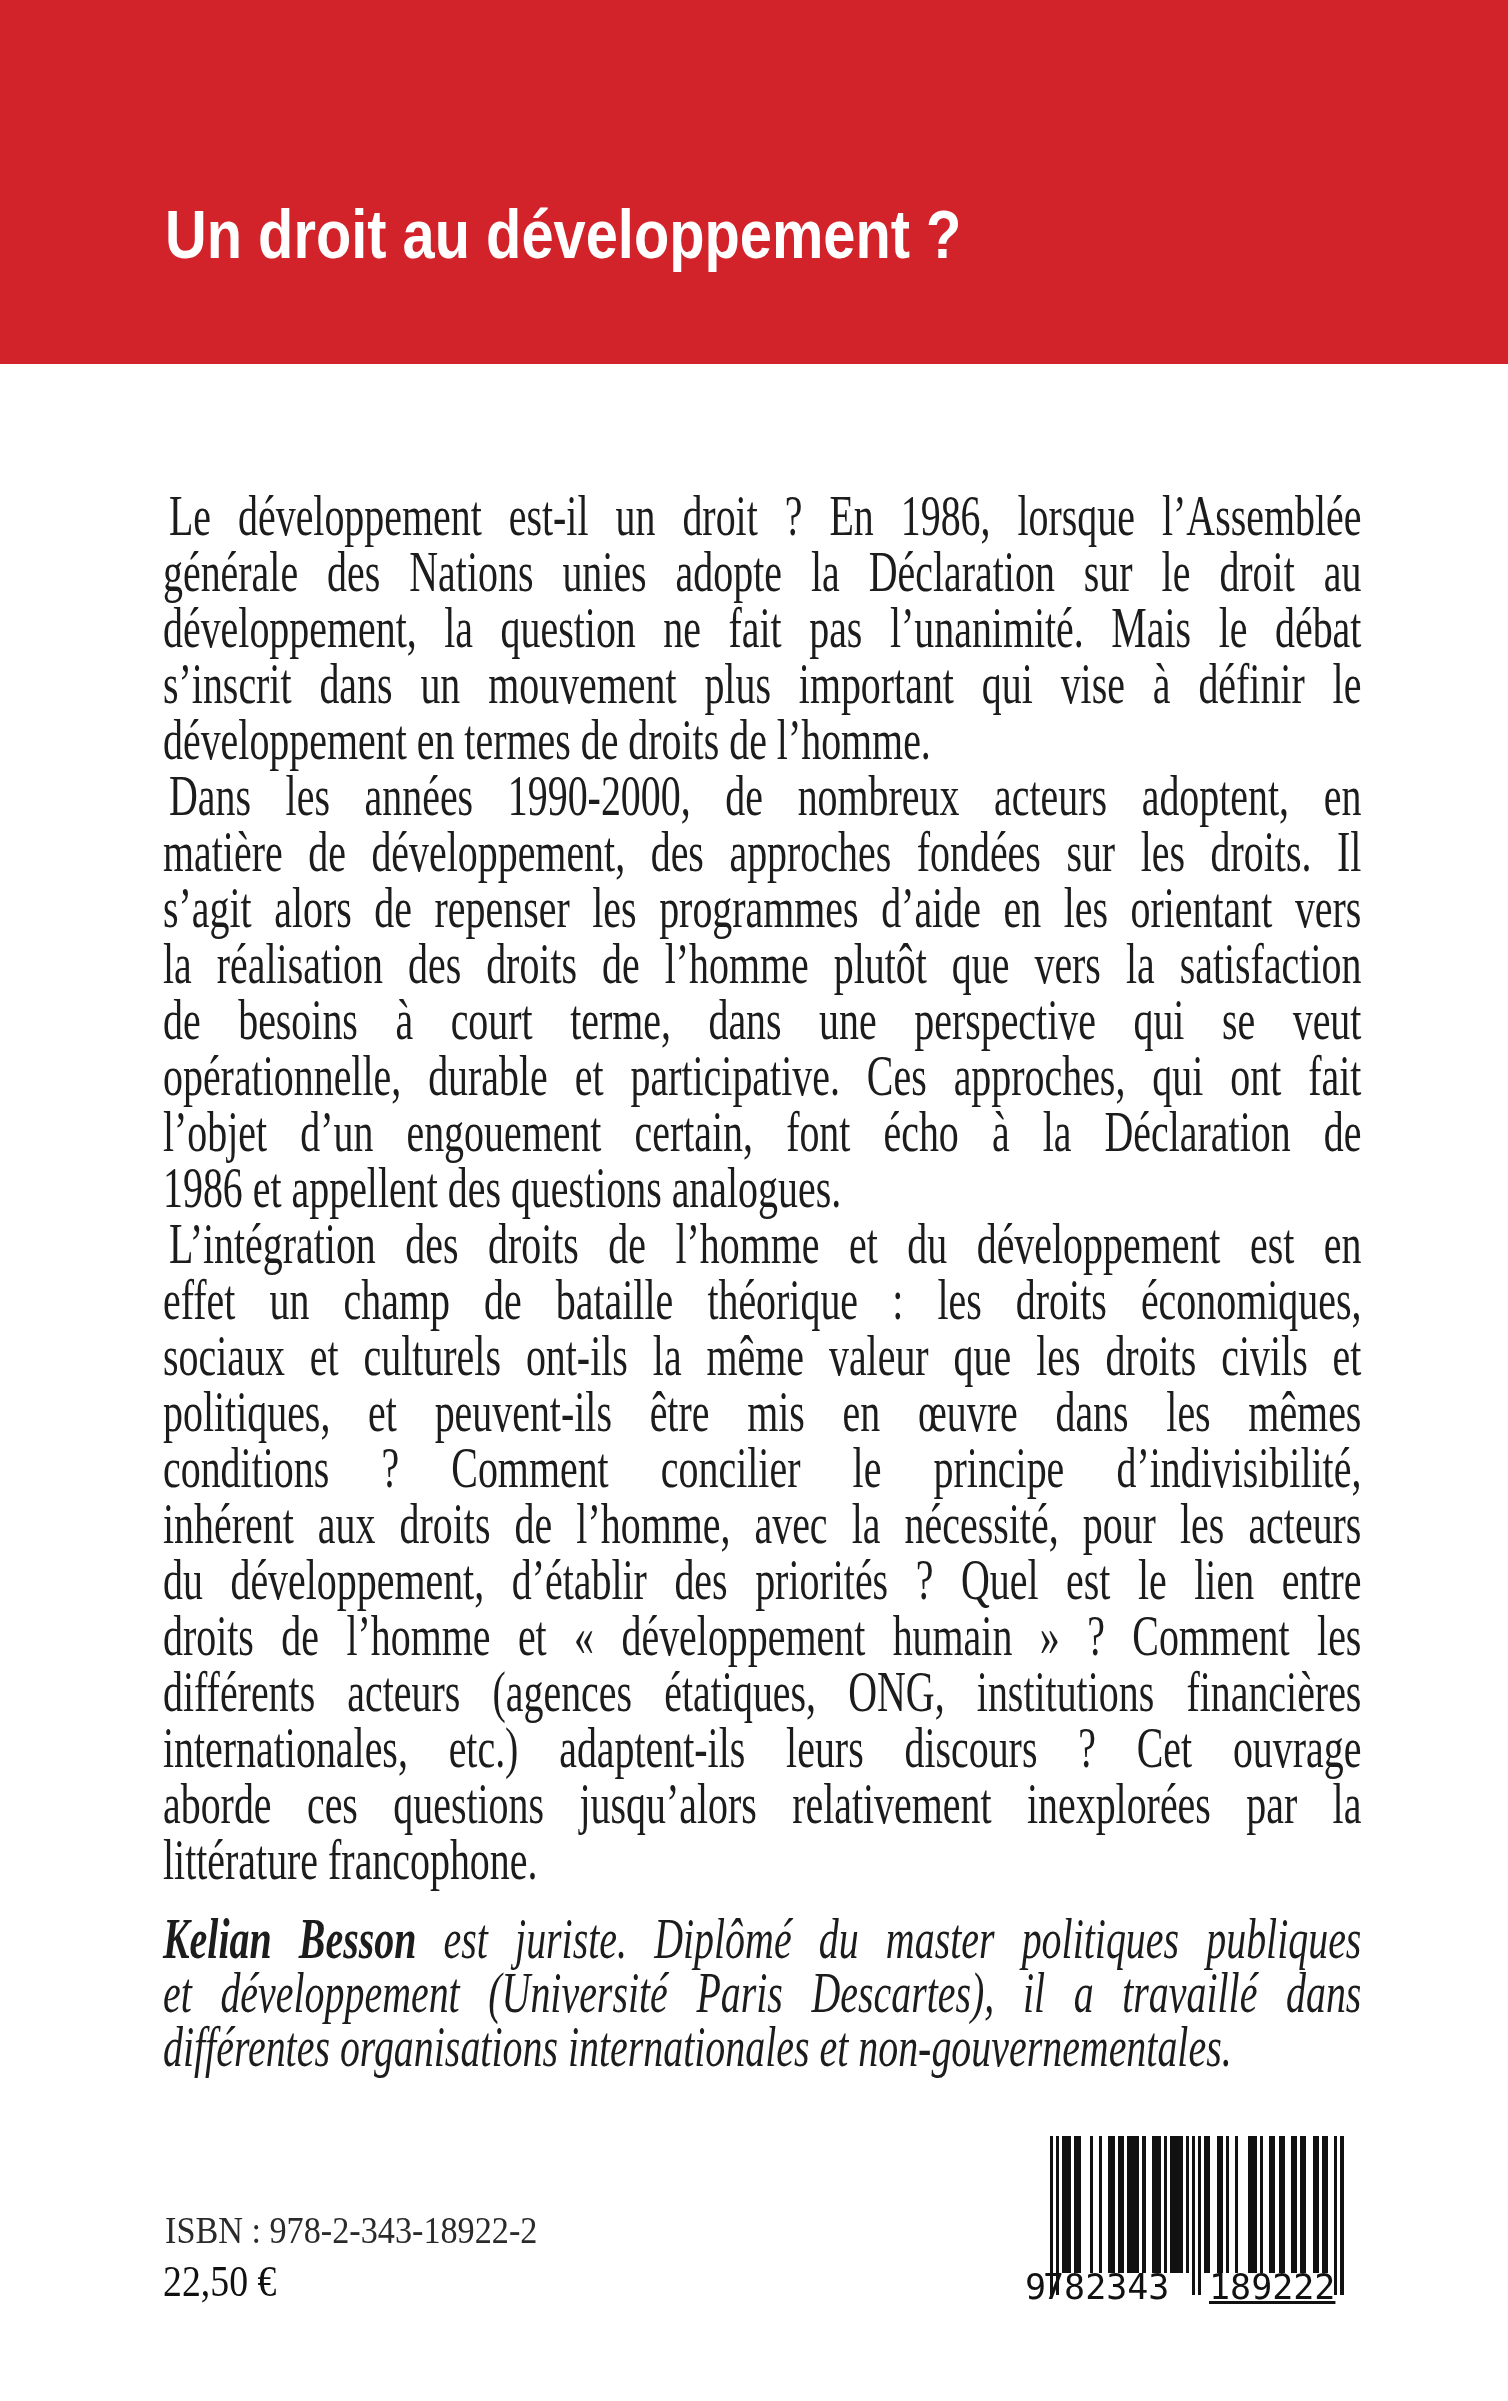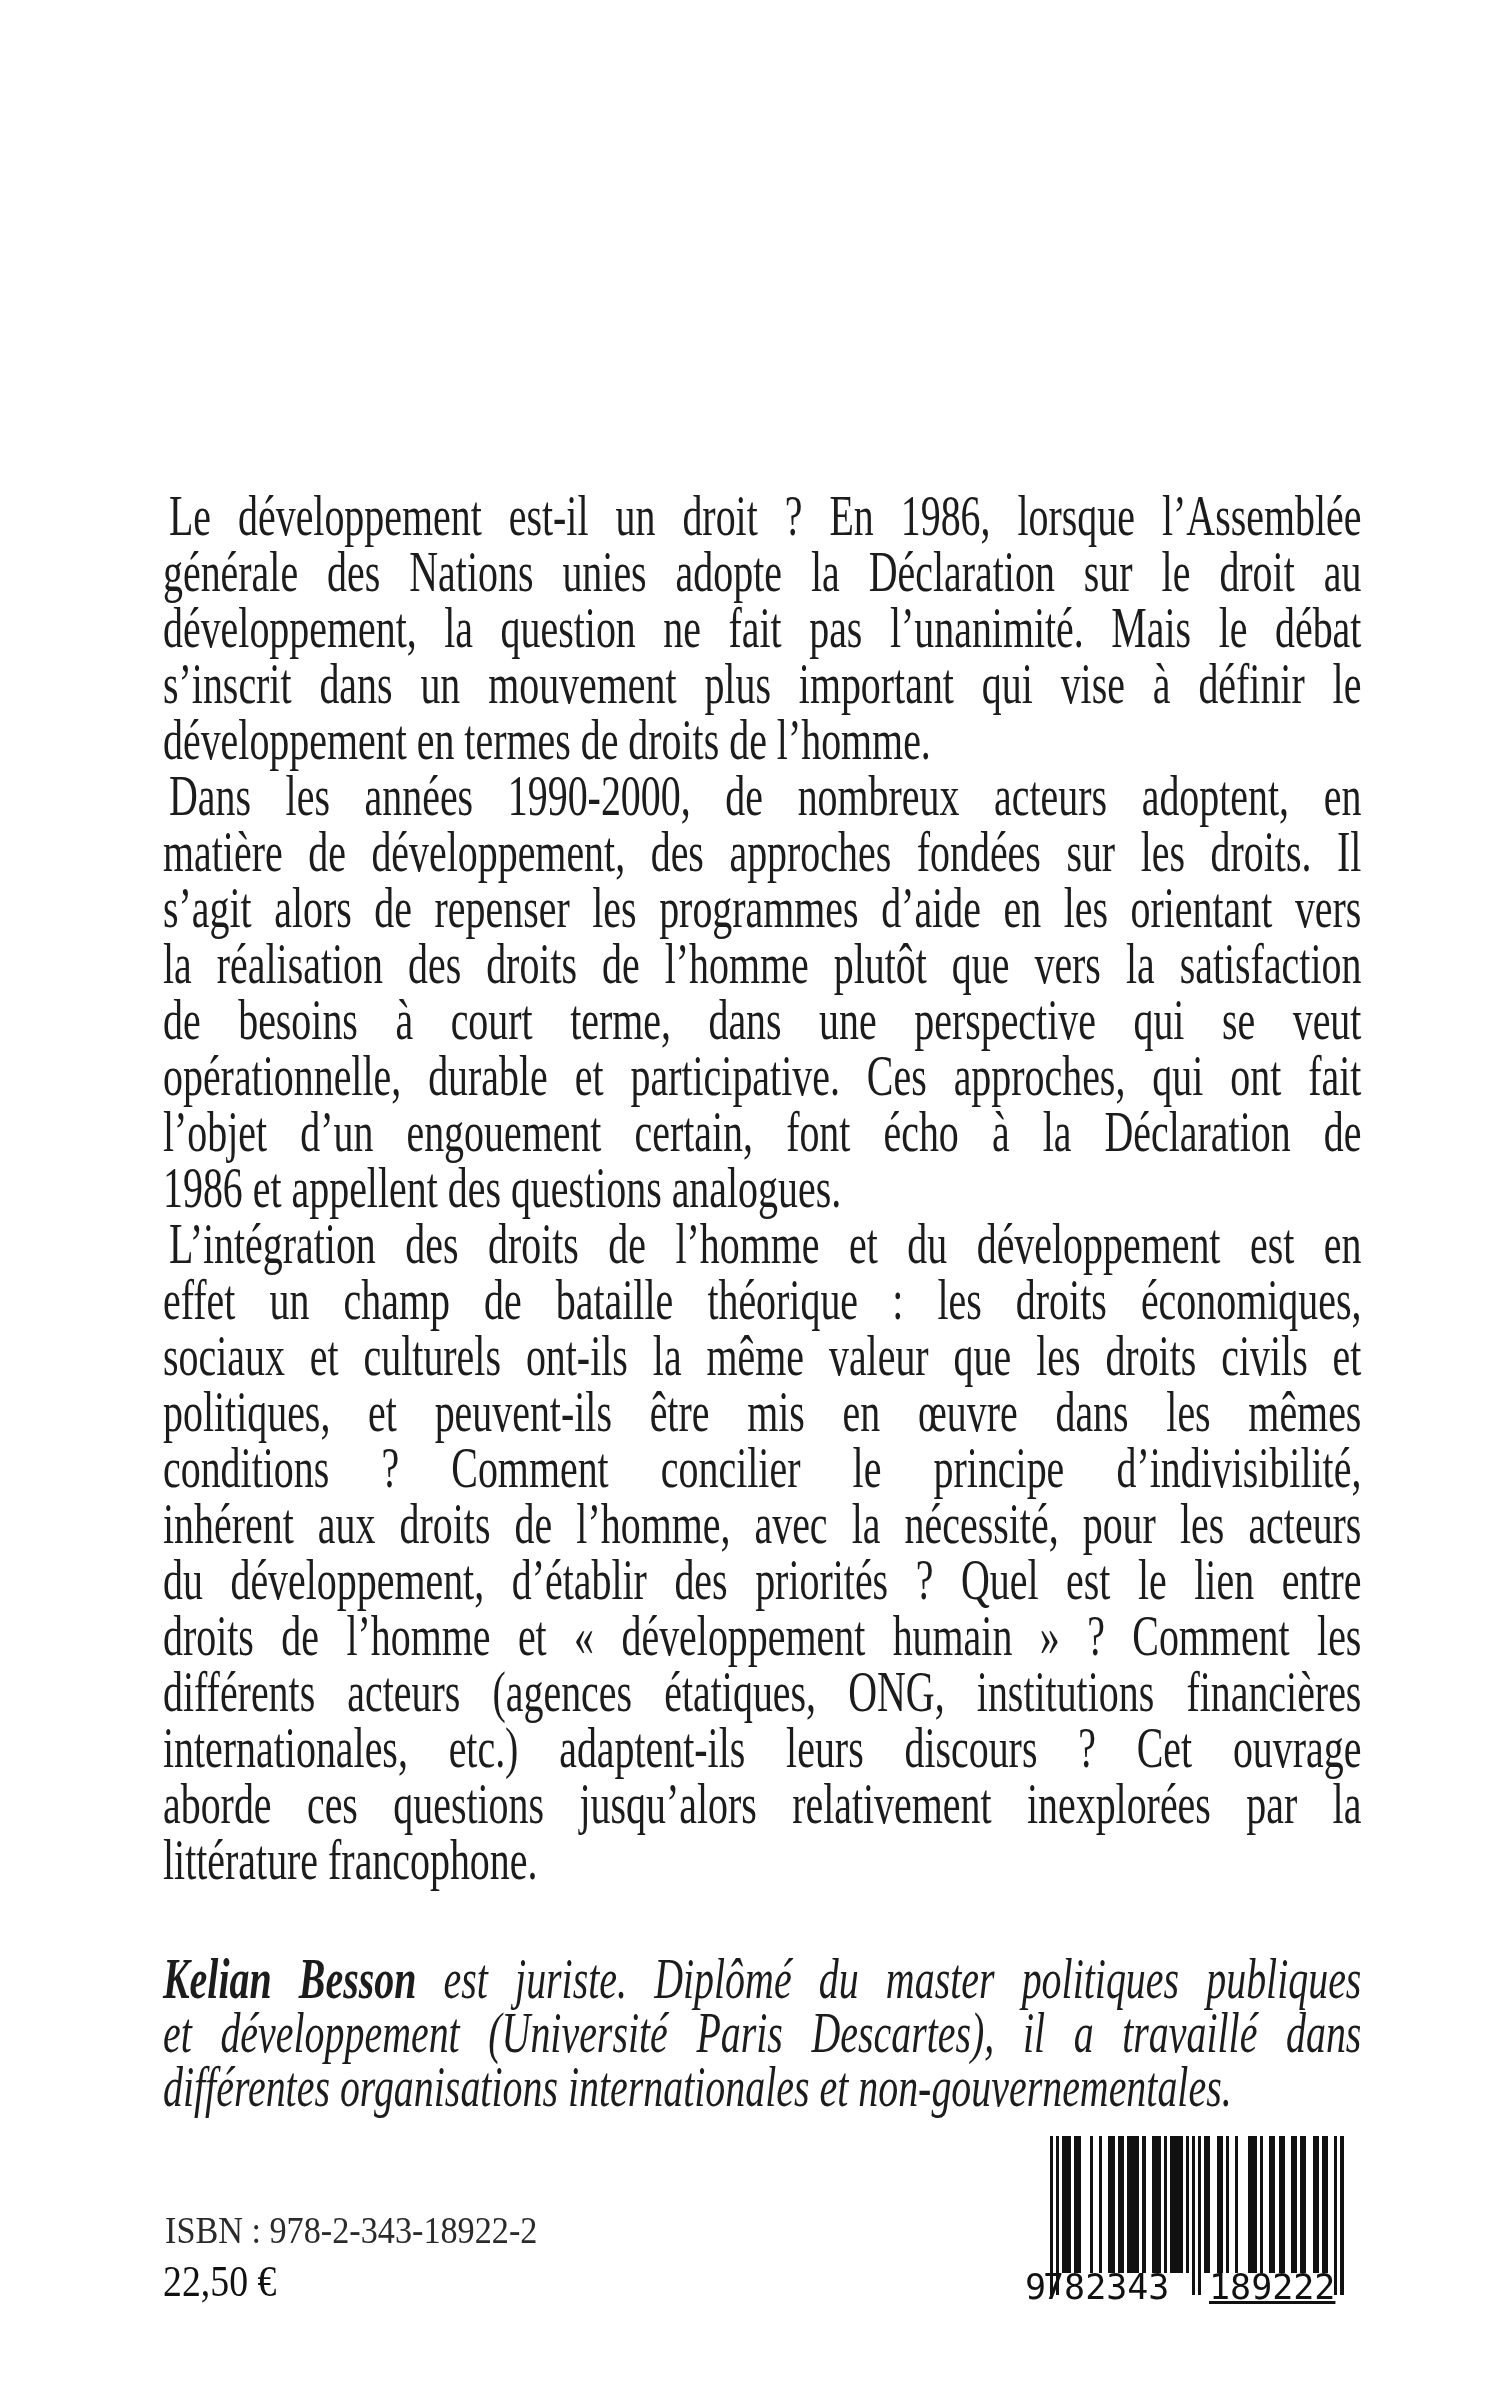--- a/index.html
+++ b/index.html
@@ -25,21 +25,21 @@
   }
   .line {
     width:1712px; height:56px;
     font-size:57px; line-height:56px; color:#1c1c1c;
     transform:scaleX(0.7); transform-origin:0 0;
     text-align:justify; text-align-last:justify;
     white-space:normal;
   }
   .line.end { text-align-last:left; }
   .line.ind { text-indent:8.5px; }
-  #bio { margin-top:64px; }
+  #bio { margin-top:24px; }
   #bio .line { font-style:italic; height:54px; line-height:54px; }
   #bio .author { font-weight:bold; }
   
   #isbn {
     position:absolute; left:165px; top:2211px;
     font-size:38px; line-height:38px; color:#2a2a2a; white-space:nowrap;
     transform:scaleX(0.9); transform-origin:0 0;
   }
   #price {
     position:absolute; left:163px; top:2259px;
@@ -62,20 +62,23 @@
   }
   #bc-d9 { left:0; }
   #bc-g1 { left:18px; }
   #bc-g2 { left:184px;text-decoration:underline; }
 </style>
 </head>
 <body>
 
 <div id="page">
 
+  <div id="band" style="background: rgb(210, 34, 42);">
+    <div id="title">Un droit au développement ?</div>
+  </div>
 
   <div id="text-col">
     <div>
       <div class="line ind">Le développement est-il un droit ? En 1986, lorsque l’Assemblée</div>
       <div class="line">générale des Nations unies adopte la Déclaration sur le droit au</div>
       <div class="line">développement, la question ne fait pas l’unanimité. Mais le débat</div>
       <div class="line">s’inscrit dans un mouvement plus important qui vise à définir le</div>
       <div class="line end">développement en termes de droits de l’homme.</div>
     </div>
     <div>

